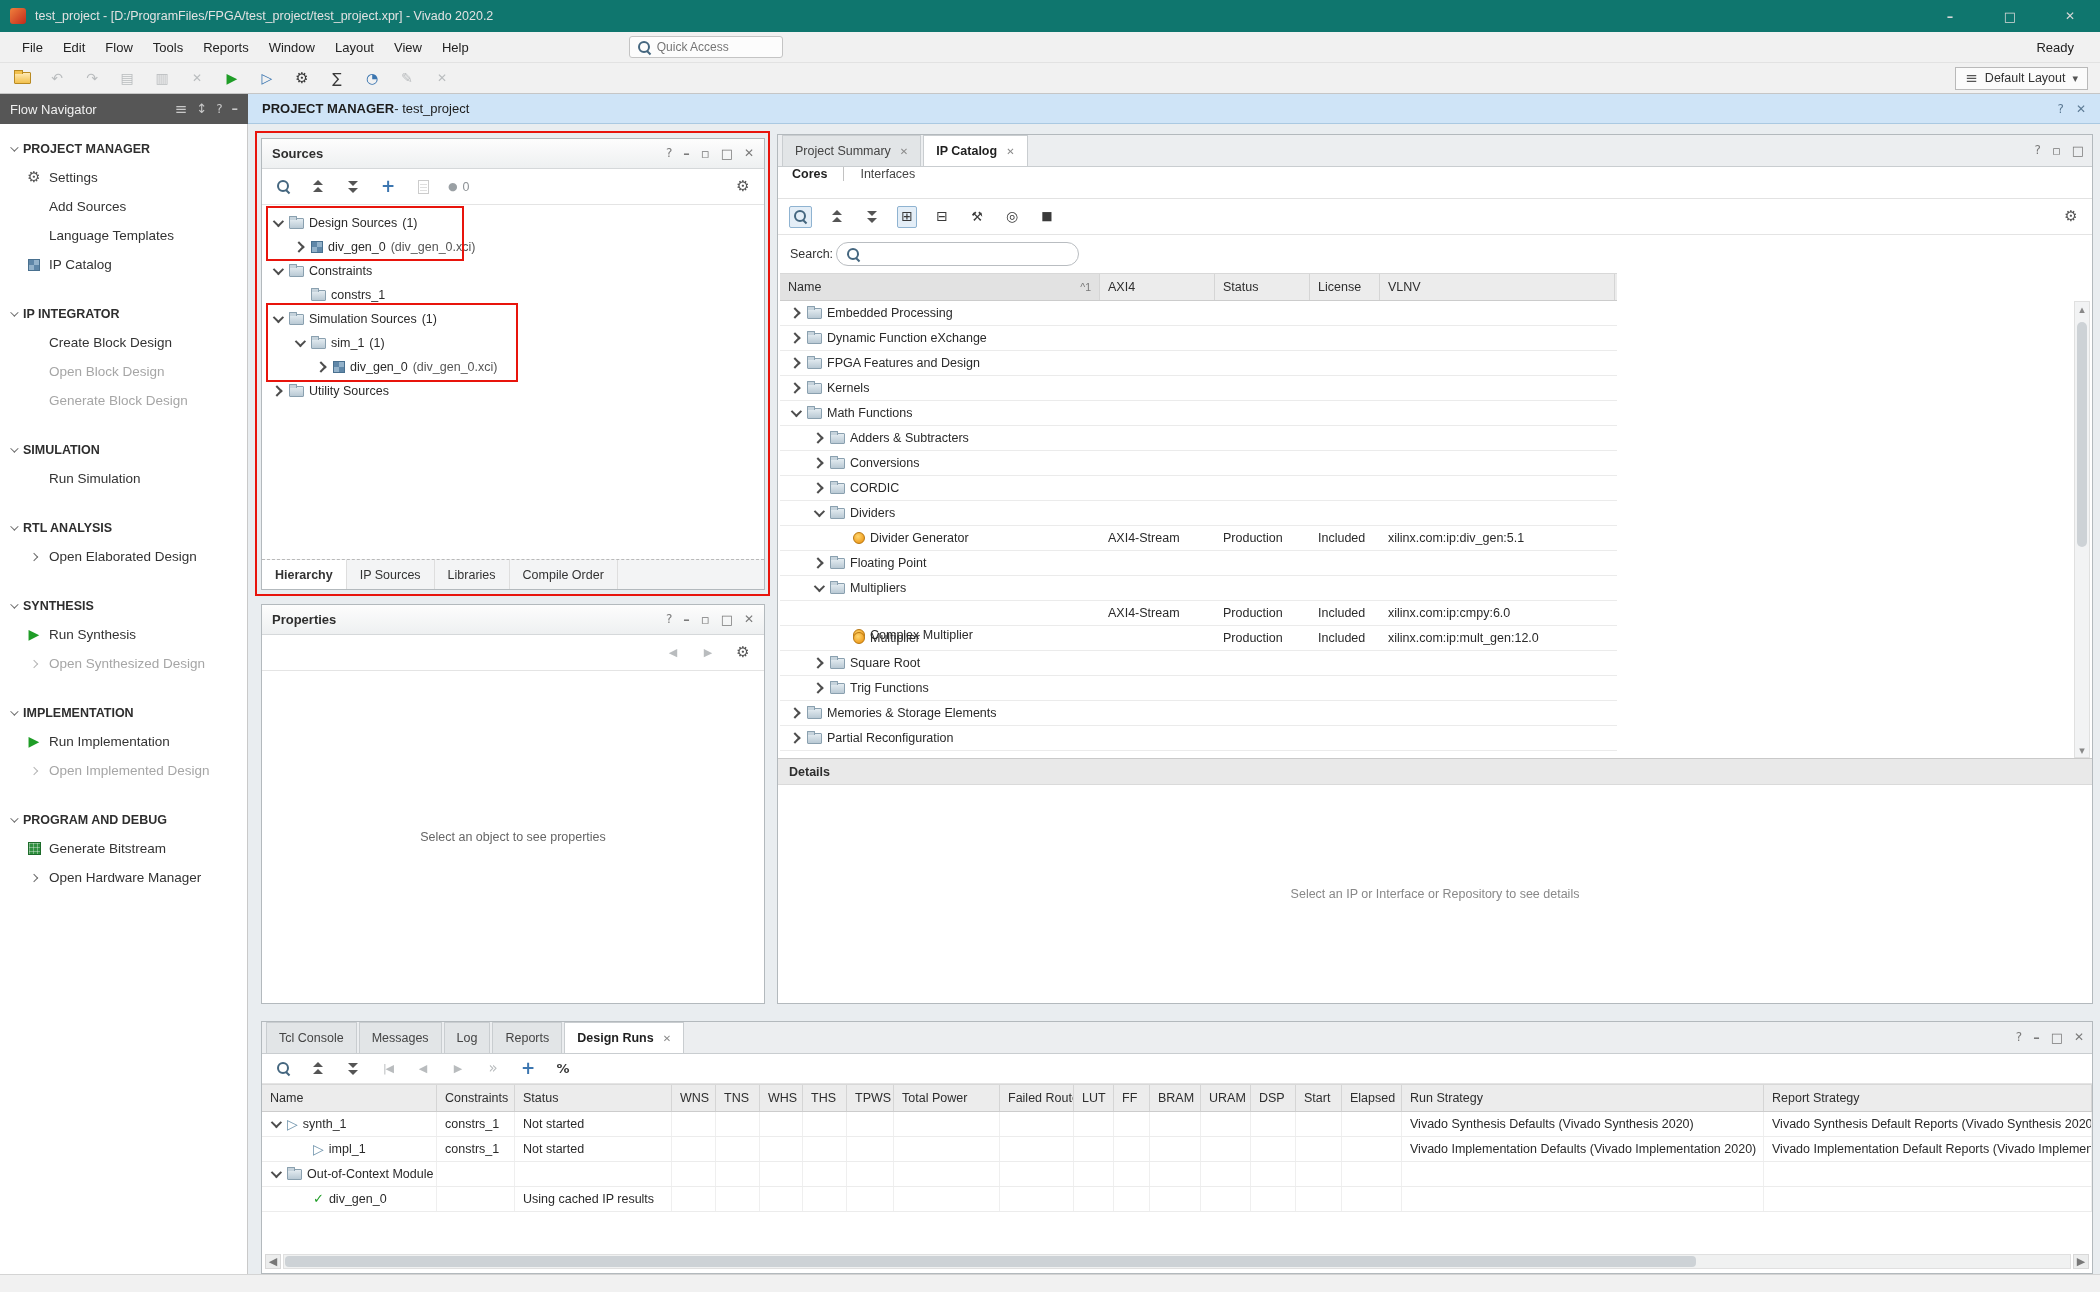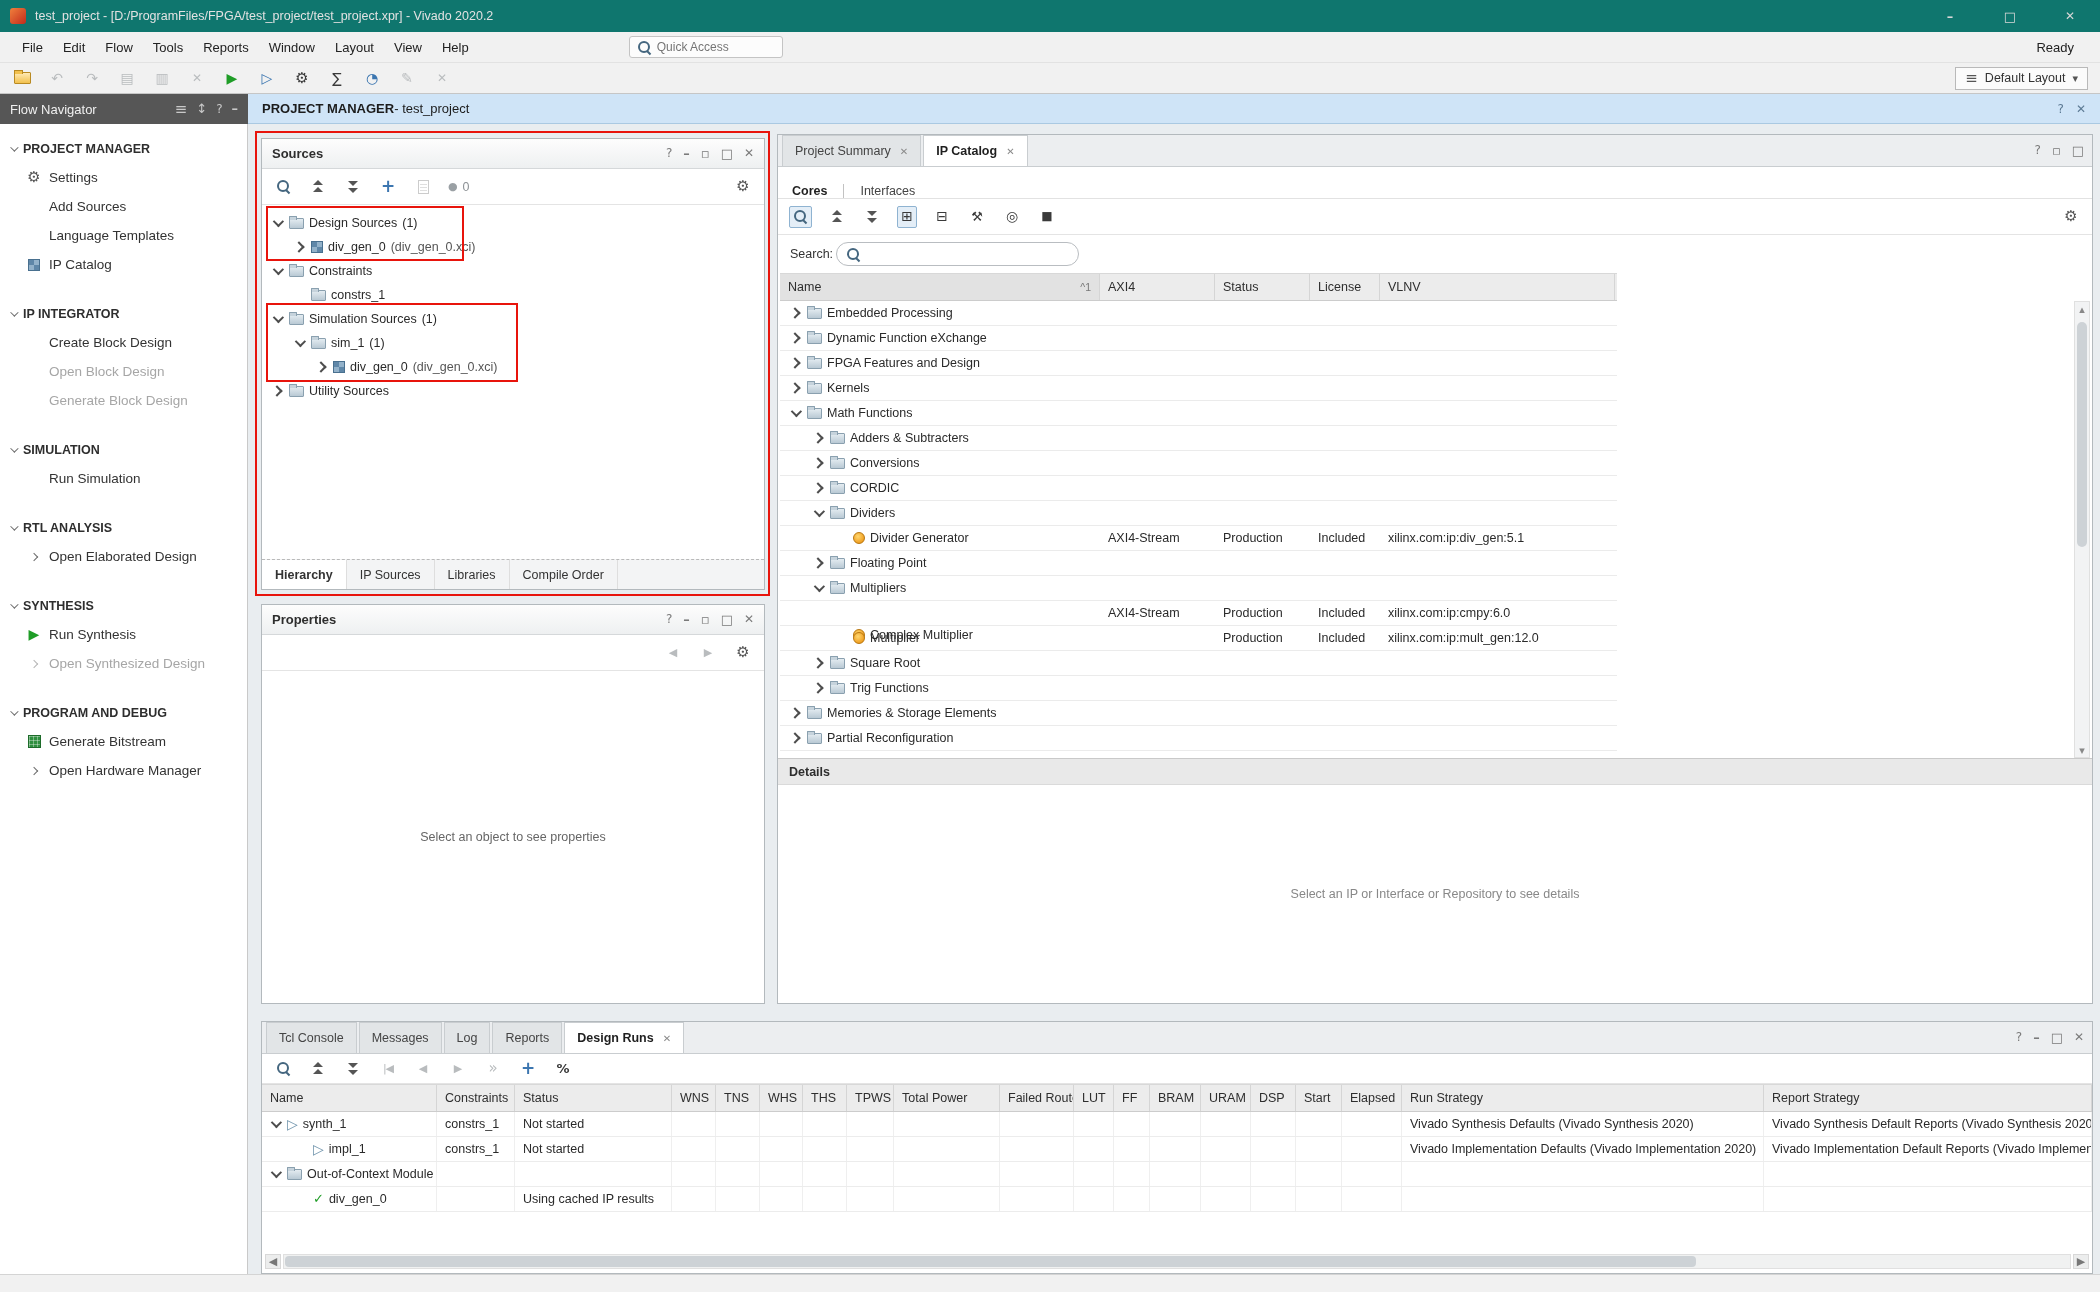--- a/index.html
+++ b/index.html
@@ -134,21 +134,21 @@
 
   
   .panel.ip{ left:777px; top:134px; width:1316px; height:870px;}
   .doc-tabbar{ height:32px; flex:none; background:#eceef0; border-bottom:1px solid #c9cdd0; display:flex; align-items:flex-end; padding:0 8px 0 4px;}
   .doc-tabs{ display:flex; align-items:flex-end; gap:2px; height:100%;}
   .doc-tab{ height:31px; display:flex; align-items:center; gap:9px; padding:0 12px; font-size:12.5px; color:#444; background:#e2e5e7; border:1px solid #c9cdd0; border-bottom:none;}
   .doc-tab.active{ background:#fff; font-weight:bold; color:#1f1f1f;}
   .tab-close{ color:#8a8a8a;}
   .tab-close::before{ font-size:10px;}
   .doc-tabbar .ph-icons{ align-self:center;}
-  .subtabs{ height:32px; flex:none; display:flex; align-items:flex-end; gap:16px; padding:0 14px; border-bottom:1px solid #e2e2e2; font-size:12.5px; background:#fff;}
+  .subtabs{ height:32px; flex:none; display:flex; align-items:flex-start; gap:16px; padding:0 14px; border-bottom:1px solid #e2e2e2; font-size:12.5px; background:#fff;}
   .subtab{ color:#444;}
   .subtab.active{ font-weight:bold; color:#1f1f1f;}
   .subtab-sep{ width:1px; height:14px; background:#c2c2c2;}
   .ip-toolbar{ height:36px;}
   .search-row{ height:38px; flex:none; display:flex; align-items:center; gap:3px; padding:0 12px;}
   .search-label{ font-size:12.5px; color:#333;}
   .search-box{ width:243px; height:24px; border:1px solid #b9bdc1; border-radius:12px; background:#fff; display:flex; align-items:center; gap:6px; padding:0 9px;}
   .search-box input{ border:none; outline:none; background:transparent; flex:1; font-size:12px; color:#444; font-family:inherit; min-width:0;}
   .ip-header{ height:28px; flex:none; display:flex; width:837px; margin-left:2px; background:#ececec; border-top:1px solid #d8d8d8; border-bottom:1px solid #cccccc; font-size:12.5px; color:#2e2e2e;}
   .ip-hcell{ display:flex; align-items:center; padding:0 8px; border-right:1px solid #d5d5d5; overflow:hidden;}
@@ -369,20 +369,38 @@
             <span class="nav-slot">
               <span class="g g-play green"></span>
             </span>
             <span>Run Synthesis</span>
           </div>
           <div class="nav-item disabled">
             <span class="nav-slot">
               <span class="chev right xs"></span>
             </span>
             <span>Open Synthesized Design</span>
+          </div>
+        </div>
+        <div class="nav-section">
+          <div class="nav-header">
+            <span class="chev down xs"></span>
+            <span>IMPLEMENTATION</span>
+          </div>
+          <div class="nav-item">
+            <span class="nav-slot">
+              <span class="g g-play green"></span>
+            </span>
+            <span>Run Implementation</span>
+          </div>
+          <div class="nav-item disabled">
+            <span class="nav-slot">
+              <span class="chev right xs"></span>
+            </span>
+            <span>Open Implemented Design</span>
           </div>
         </div>
         <div class="nav-section">
           <div class="nav-header">
             <span class="chev down xs"></span>
             <span>PROGRAM AND DEBUG</span>
           </div>
           <div class="nav-item">
             <span class="nav-slot">
               <span class="icon-bitstream"></span>

